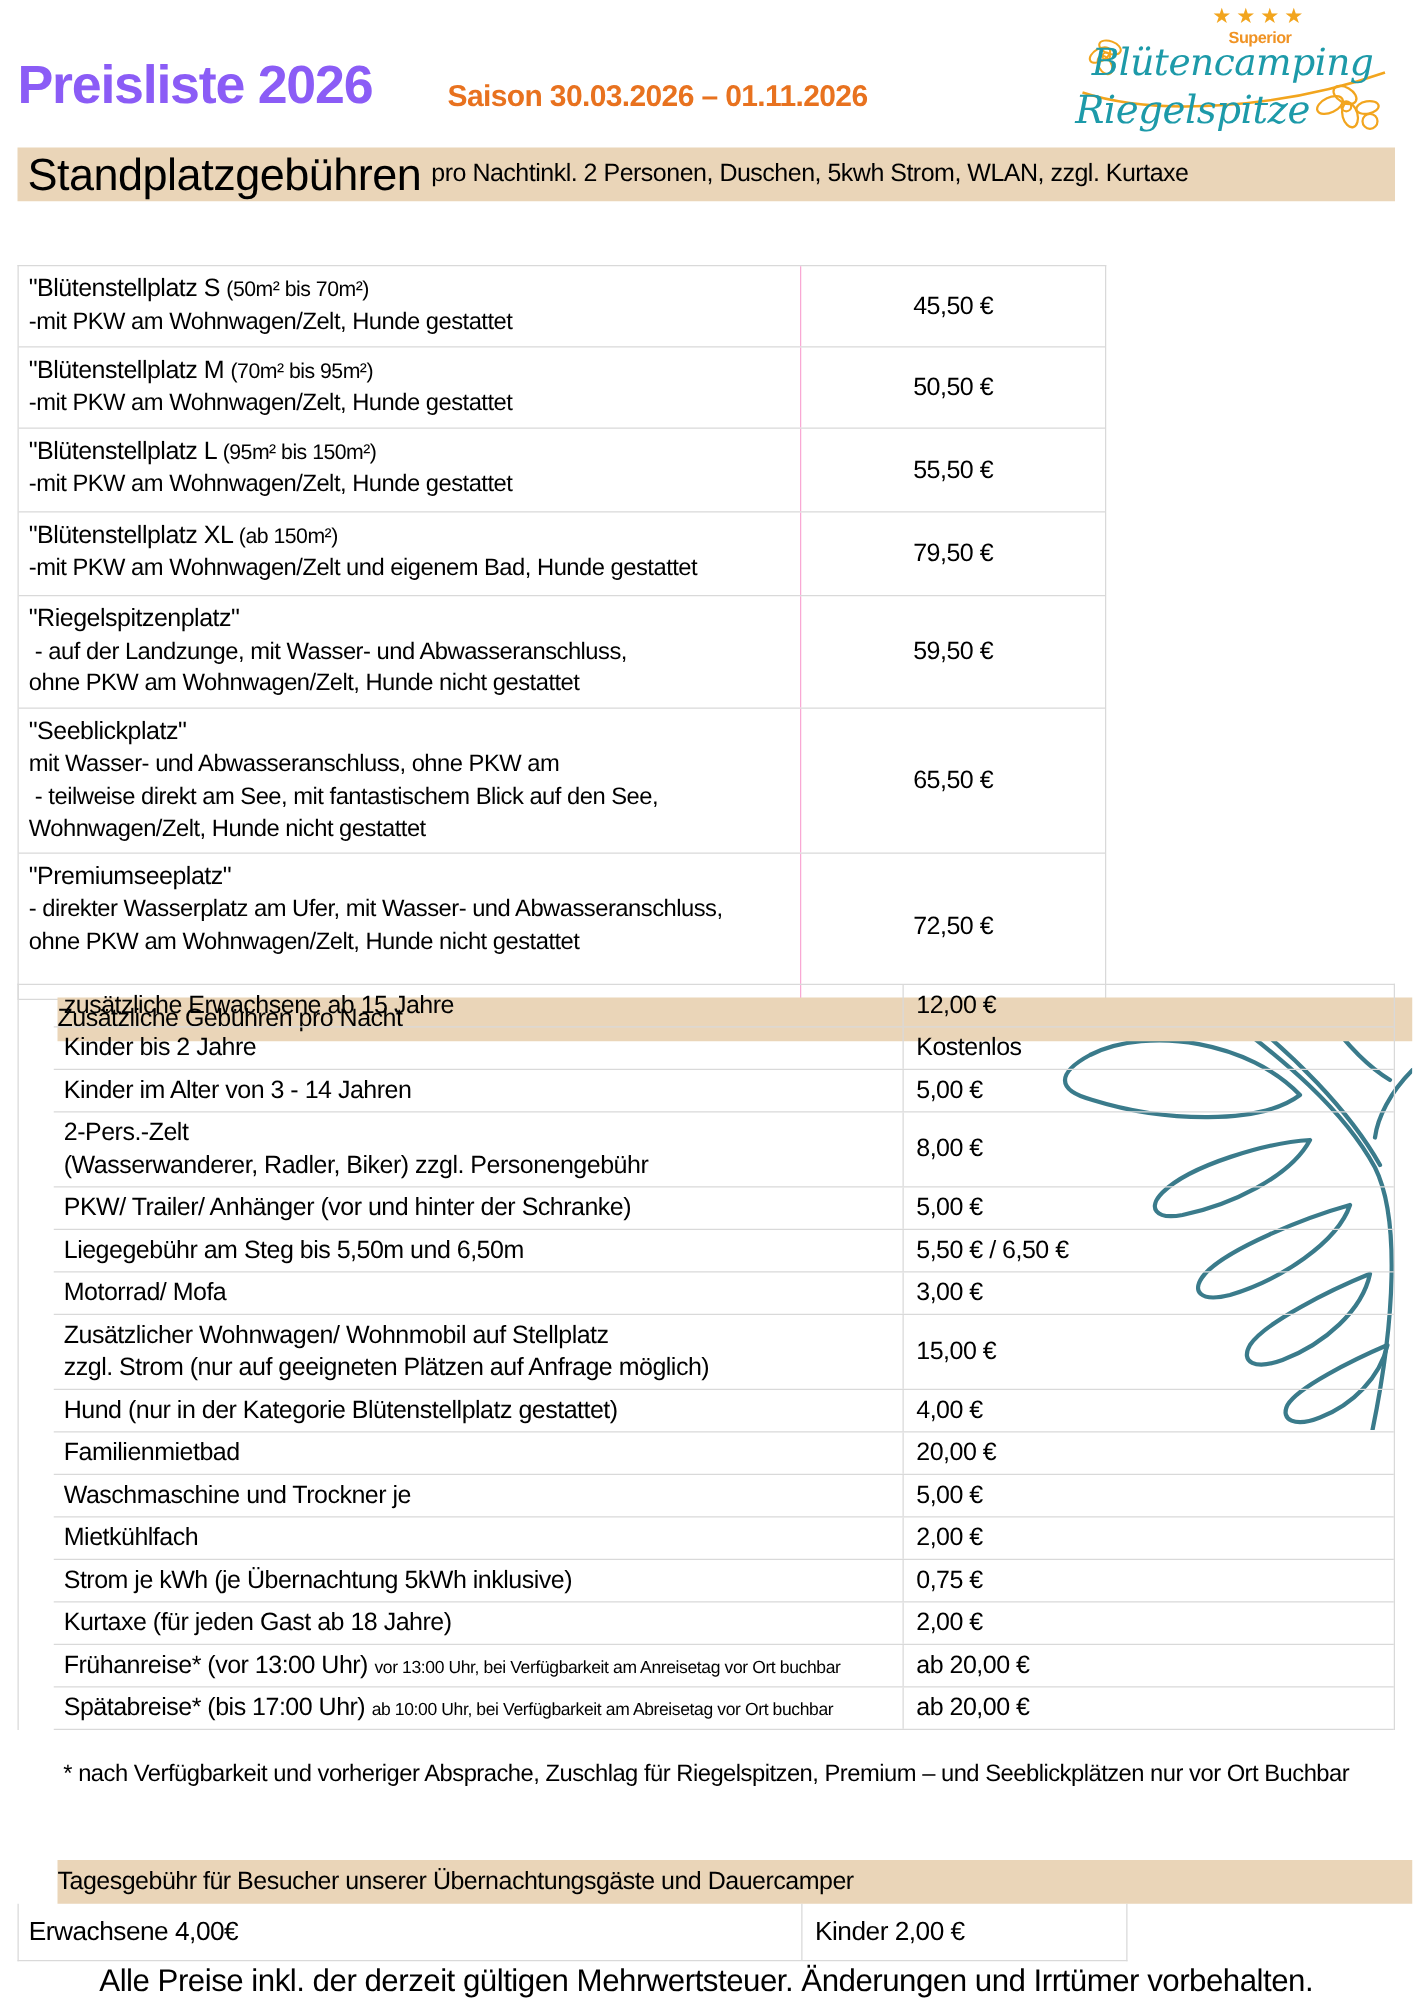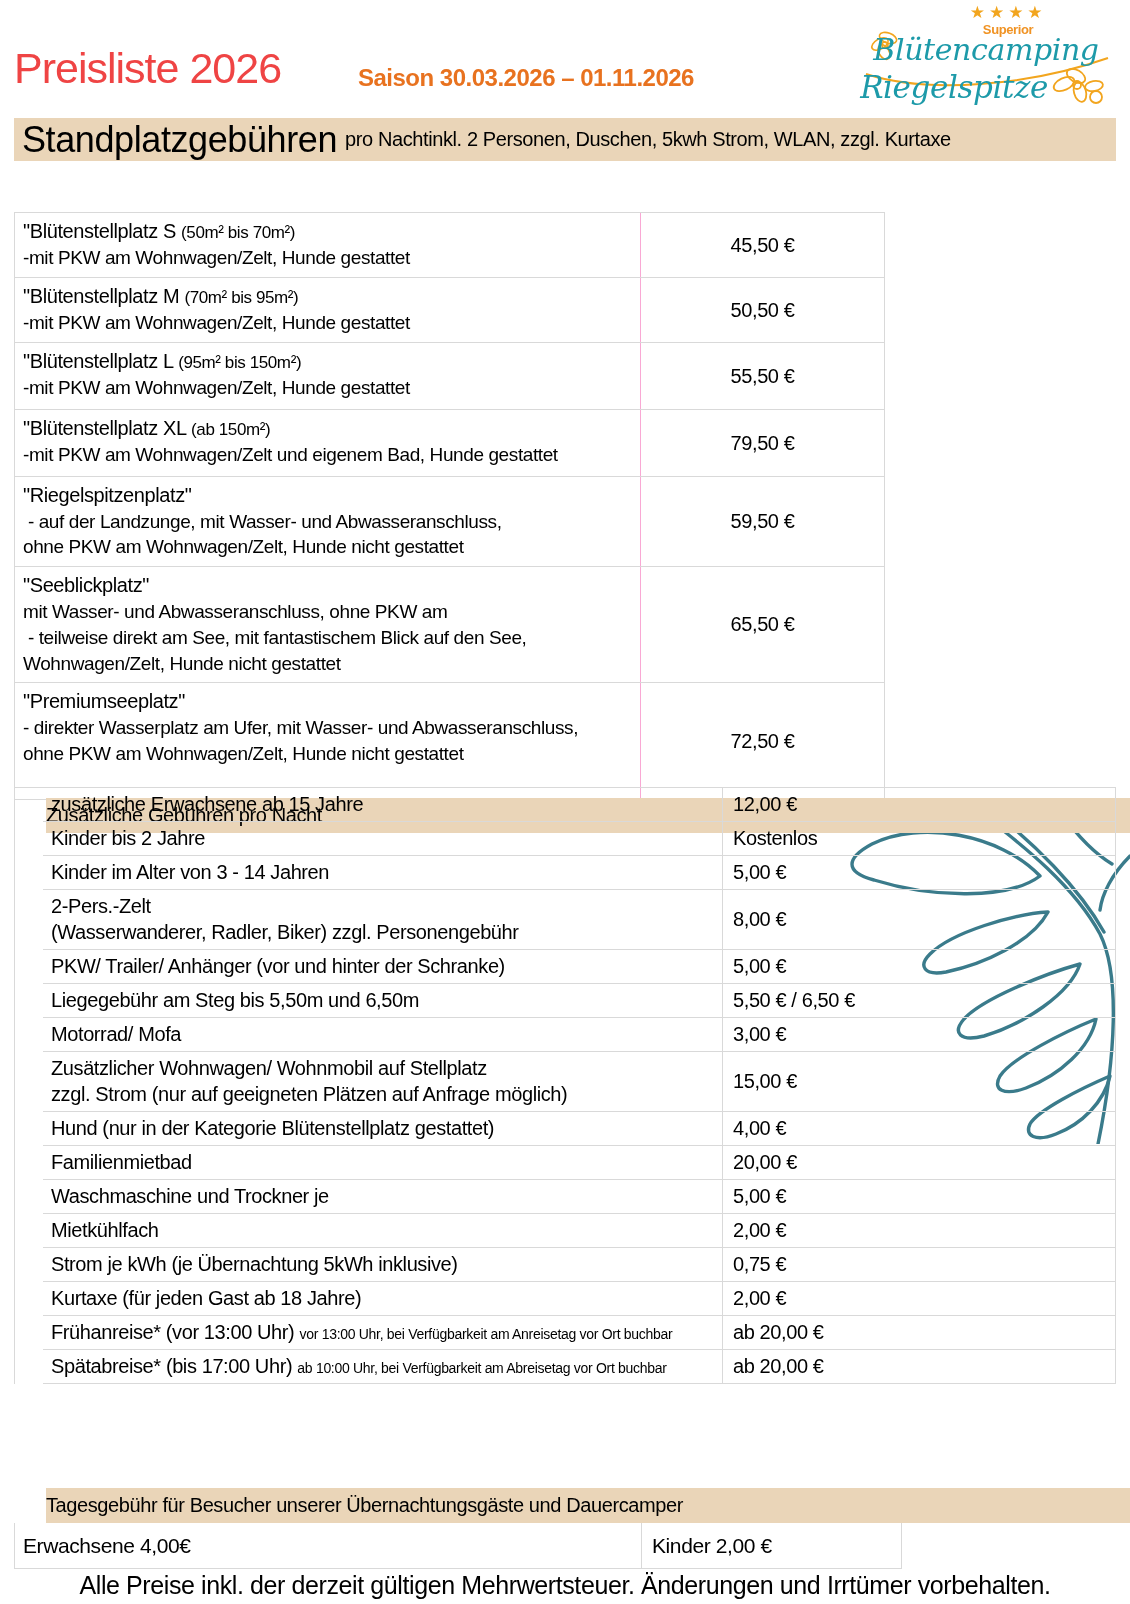--- a/index.html
+++ b/index.html
@@ -1,20 +1,20 @@
 <!DOCTYPE html>
 <html><head>
 <meta charset="utf-8">
 <style>
   html,body{margin:0;padding:0;background:#fff;}
   body{font-family:"Liberation Sans", sans-serif; color:#000; letter-spacing:-0.4px;}
   #page{position:relative;width:1130px;height:1604px;background:#fff;overflow:hidden;margin:0 auto;}
 
   
-  .doc-title{position:absolute;left:14px;top:44px;font-size:43px;font-weight:normal;color:#ef4444;letter-spacing:-1px;}
+  .doc-title{position:absolute;left:14px;top:44px;font-size:43px;font-weight:bold;color:#8b5cf6;letter-spacing:-1px;}
   .doc-subtitle{position:absolute;left:358px;top:64px;font-size:24px;font-weight:bold;color:#E8721F;letter-spacing:-0.5px;}
   .logo{position:absolute;left:858px;top:2px;width:256px;height:112px;}
 
   
   .bar{position:absolute;left:14px;width:1102px;background:#EAD5B8;box-sizing:border-box;display:flex;align-items:center;}
   #bar1{top:118px;height:43px;padding-left:8px;}
   #bar1 .t-big{font-size:36px;margin-right:8px;}
   #bar1 .t-small{font-size:20px;}
   #bar1 .t-note{font-size:20px;}
   .bar-center{justify-content:flex-start;font-size:20px;margin-left:32px;}
@@ -327,20 +327,21 @@
 
       <div class="t2-row">
         <div class="t2-label">
           <div class="lbl-line"><span>Spätabreise* (bis 17:00 Uhr)</span> <span class="lbl-note">ab 10:00 Uhr, bei Verfügbarkeit am Abreisetag vor Ort buchbar</span></div>
 
         </div>
         <div class="t2-price">ab 20,00 €</div>
       </div>
     </div>
 
+  <div class="footnote">* nach Verfügbarkeit und vorheriger Absprache, Zuschlag für Riegelspitzen, Premium – und Seeblickplätzen nur vor Ort Buchbar</div>
 
   <div class="bar bar-center" id="bar3">
     <span>Tagesgebühr für Besucher unserer Übernachtungsgäste und Dauercamper</span>
   </div>
 
   <div id="visitor-row">
     <div class="v-left">Erwachsene 4,00€</div>
     <div class="v-right">Kinder 2,00 €</div>
   </div>
 

